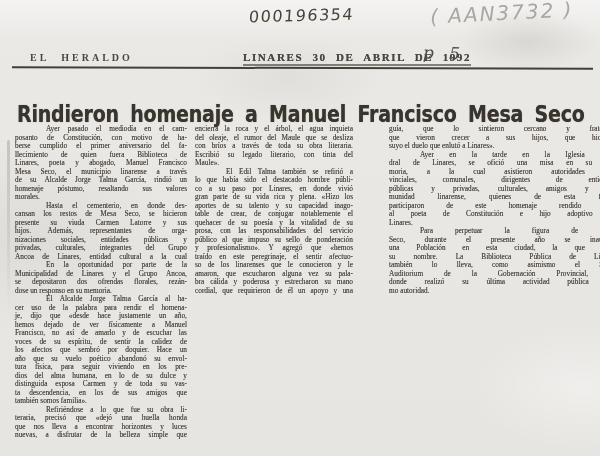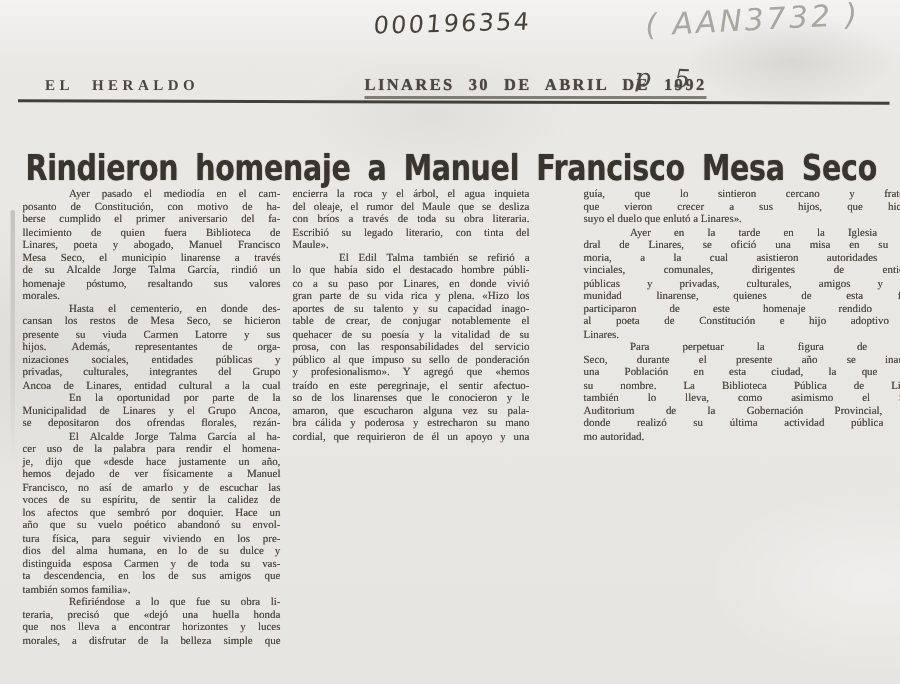--- a/index.html
+++ b/index.html
@@ -218,20 +218,21 @@
         <span>Ancoa,</span>
       </div>
       <div class="line">
         <span>se</span>
         <span>depositaron</span>
         <span>dos</span>
         <span>ofrendas</span>
         <span>florales,</span>
         <span>rezán-</span>
       </div>
+      <div class="line pend">dose un responso en su memoria.</div>
       <div class="line indent">
         <span>El</span>
         <span>Alcalde</span>
         <span>Jorge</span>
         <span>Talma</span>
         <span>García</span>
         <span>al</span>
         <span>ha-</span>
       </div>
       <div class="line">
@@ -372,21 +373,21 @@
         <span>que</span>
         <span>nos</span>
         <span>lleva</span>
         <span>a</span>
         <span>encontrar</span>
         <span>horizontes</span>
         <span>y</span>
         <span>luces</span>
       </div>
       <div class="line">
-        <span>morales,</span>
+        <span>nuevas,</span>
         <span>a</span>
         <span>disfrutar</span>
         <span>de</span>
         <span>la</span>
         <span>belleza</span>
         <span>simple</span>
         <span>que</span>
       </div>
     </div>
   <div class="col c2">

